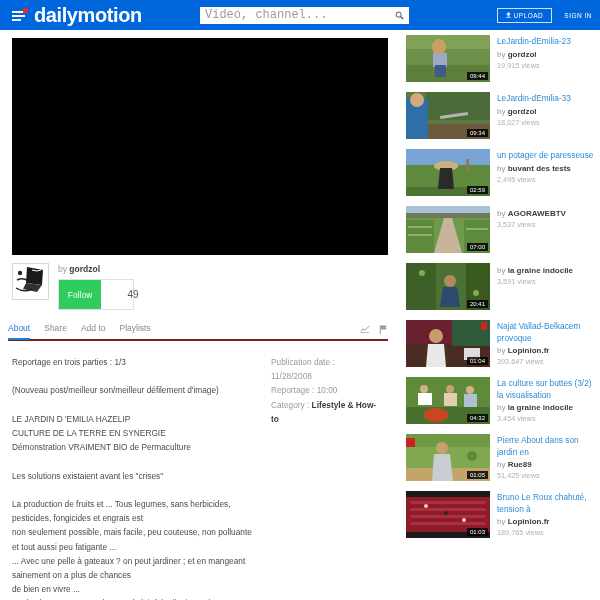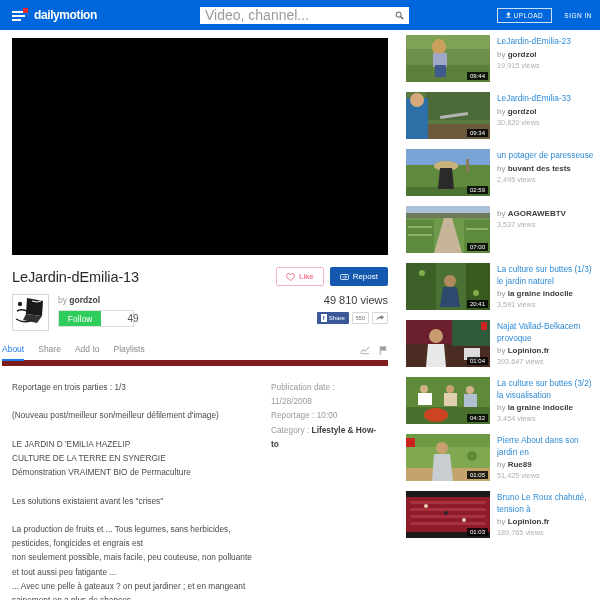--- a/index.html
+++ b/index.html
@@ -31,41 +31,41 @@
   }
   .logo-mark .b1 { top: 3px;  width: 11px; }
   .logo-mark .b2 { top: 7px;  width: 13px; }
   .logo-mark .b3 { top: 11px; width: 9px;  }
   .logo-mark .dot {
     position: absolute; top: 0px; right: -1px;
     width: 5px; height: 5px; background: #E6282B;
   }
   .logo-text {
     color: #fff;
-    font-size: 12px;
+    font-size: 20px;
     font-weight: bold;
     letter-spacing: -0.4px;
   }
 
   .search-box {
     position: absolute;
     left: 200px;
     width: 209px;
     height: 17px;
     background: #fff;
     display: flex;
     align-items: center;
     padding: 0 5px;
   }
   .search-box input {
     border: 0; outline: 0;
     flex: 1;
-    font-size: 14px;
+    font-size: 12px;
     color: #888;
-    font-family: Liberation Sans, sans-serif;
+    font-family: Liberation Mono, monospace;
     background: transparent;
   }
   .search-box input::placeholder { color: #9b9b9b; }
   .search-ico { width: 9px; height: 9px; flex: 0 0 auto; }
 
   .header-right {
     position: absolute;
     right: 8px;
     display: flex; align-items: center; gap: 12px;
   }
@@ -145,21 +145,21 @@
     border: 1px solid #d8d8d8;
     position: relative;
     overflow: hidden;
     flex: 0 0 auto;
   }
   .avatar svg { display: block; }
   .channel-info { padding-top: 1px; }
   .by-line { font-size: 8.5px; color: #9a9a9a; }
   .by-line b { color: #3d3d3d; font-weight: bold; }
   .follow-wrap {
-    display: flex; margin-top: 5px; height: 17px;
+    display: flex; margin-top: 5px; height: 31px;
     border: 1px solid #e0e0e0;
     width: 76px;
   }
   .follow-btn {
     background: #2ECC5A;
     color: #fff;
     font-size: 8.5px;
     border: 0;
     flex: 1;
     cursor: pointer;
@@ -197,22 +197,22 @@
   .share-more {
     border: 1px solid #d7d7d7; background: #fff;
     height: 12px; width: 16px;
     display: flex; align-items: center; justify-content: center;
     cursor: pointer; border-radius: 1px;
   }
 
   
   .tabs-row {
     display: flex; align-items: center; justify-content: space-between;
-    margin: 13px 12px 0 2px;
-    border-bottom: 6px solid #7f1d1d;
+    margin: 13px 12px 0 8px;
+    border-bottom: 2px solid #7f1d1d;
   }
   .tabs { display: flex; gap: 14px; }
   .tab {
     font-size: 8.5px;
     color: #8a8a8a;
     padding-bottom: 5px;
     cursor: pointer;
     border-bottom: 2px solid transparent;
     margin-bottom: -1px;
   }
@@ -297,38 +297,20 @@
     <button class="signin-btn">SIGN IN</button>
   </div>
 </div>
 
 <div class="page">
 
   <div class="left-col">
 
     <div class="player"></div>
 
-    <div class="title-row">
-      <h1 class="video-title">LeJardin-dEmilia-13</h1>
-      <div class="title-actions">
-        <button class="btn-like">
-          <svg width="9" height="8" viewBox="0 0 18 16">
-            <path d="M9 15C9 15 1 10 1 5.2A4.2 4.2 0 0 1 9 3.5 4.2 4.2 0 0 1 17 5.2C17 10 9 15 9 15z" fill="none" stroke="#F0536E" stroke-width="1.6"></path>
-          </svg>
-          <span>Like</span>
-        </button>
-        <button class="btn-repost">
-          <svg width="9" height="8" viewBox="0 0 18 14">
-            <rect x="1" y="2" width="16" height="10" rx="2" fill="none" stroke="#fff" stroke-width="1.6"></rect>
-            <path d="M5 7h8M10 4l3 3-3 3" stroke="#fff" stroke-width="1.4" fill="none"></path>
-          </svg>
-          <span>Repost</span>
-        </button>
-      </div>
-    </div>
 
     <div class="channel-row">
       <div class="channel-left">
         <div class="avatar">
           <svg width="35" height="35" viewBox="0 0 35 35">
             <rect width="35" height="35" fill="#ffffff"></rect>
             <path d="M14 3 L30 6 L29 21 L13 19 Z" fill="#1a1a1a"></path>
             <path d="M13 19 L29 21 L24 28 L10 25 Z" fill="#333"></path>
             <circle cx="7" cy="9" r="2.2" fill="#222"></circle>
             <path d="M4 16 q6 -3 11 1" stroke="#222" stroke-width="1.4" fill="none"></path>
@@ -341,35 +323,20 @@
             <span>by</span>
             <b>gordzol</b>
           </div>
           <div class="follow-wrap">
             <button class="follow-btn">Follow</button>
             <span class="follow-count">49</span>
           </div>
         </div>
       </div>
 
-      <div class="channel-right">
-        <div class="views-count">49 810 views</div>
-        <div class="share-row">
-          <button class="fb-share">
-            <span class="f-glyph">f</span>
-            <span>Share</span>
-          </button>
-          <span class="fb-count">550</span>
-          <button class="share-more">
-            <svg width="8" height="6" viewBox="0 0 12 9">
-              <path d="M0 8 C2 3 6 2 8 2 L8 0 L12 3.5 L8 7 L8 4.5 C5 4.5 2 5.5 0 8z" fill="#777"></path>
-            </svg>
-          </button>
-        </div>
-      </div>
     </div>
 
     <div class="tabs-row">
       <div class="tabs">
         <div class="tab active">About</div>
         <div class="tab">Share</div>
         <div class="tab">Add to</div>
         <div class="tab">Playlists</div>
       </div>
       <div class="tab-icons">
@@ -450,21 +417,21 @@
           <rect x="34" y="24" width="28" height="3" fill="#b5b5b5" transform="rotate(-8 34 24)"></rect>
         </svg>
         <span class="dur">09:34</span>
       </div>
       <div class="side-meta">
         <div class="side-title">LeJardin-dEmilia-33</div>
         <div class="side-by">
           <span>by</span>
           <b>gordzol</b>
         </div>
-        <div class="side-views">30,820 views</div>
+        <div class="side-views">18,027 views</div>
       </div>
     </div>
 
     <div class="side-item">
       <div class="thumb">
         <svg viewBox="0 0 84 47">
           <rect width="84" height="47" fill="#7aa3d6"></rect>
           <rect y="16" width="84" height="31" fill="#5f8a3e"></rect>
           <rect y="38" width="84" height="9" fill="#4d7333"></rect>
           <ellipse cx="40" cy="17" rx="12" ry="5" fill="#c9b37a"></ellipse>
@@ -514,21 +481,20 @@
           <rect x="0" y="0" width="30" height="47" fill="#3d6028"></rect>
           <rect x="60" y="0" width="24" height="47" fill="#39591f"></rect>
           <circle cx="44" cy="18" r="6" fill="#b08a5e"></circle>
           <path d="M37 24 L51 24 L54 44 L34 44z" fill="#2d4a6e"></path>
           <circle cx="16" cy="10" r="3" fill="#7fae4a"></circle>
           <circle cx="70" cy="30" r="3" fill="#7fae4a"></circle>
         </svg>
         <span class="dur">20:41</span>
       </div>
       <div class="side-meta">
-        <div class="side-title">La culture sur buttes (1/3) le jardin naturel</div>
         <div class="side-by">
           <span>by</span>
           <b>la graine indocile</b>
         </div>
         <div class="side-views">3,591 views</div>
       </div>
     </div>
 
     <div class="side-item">
       <div class="thumb">

